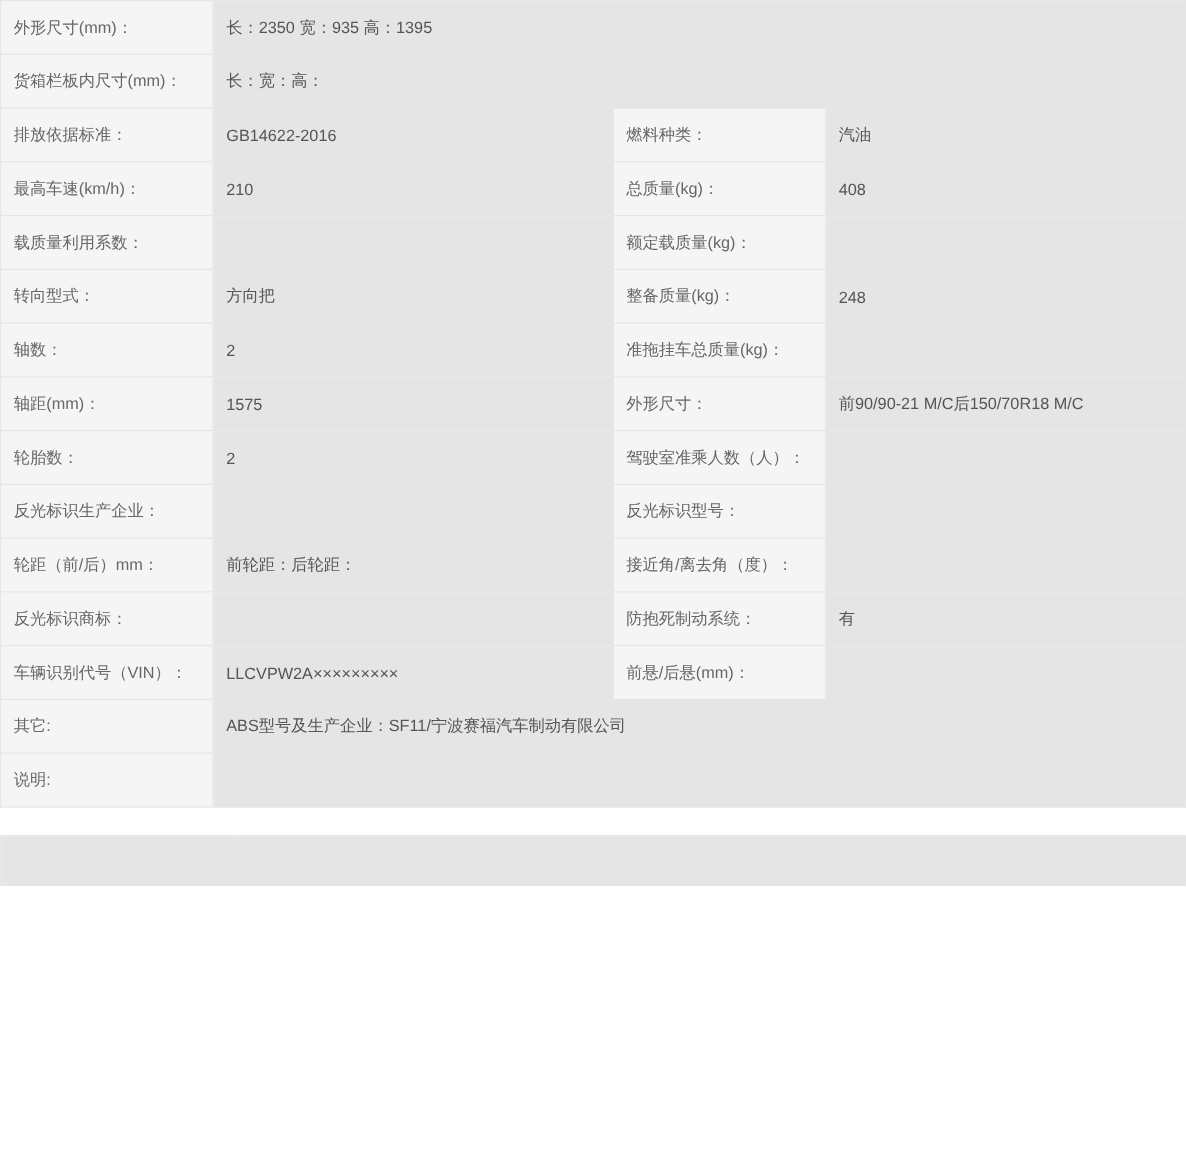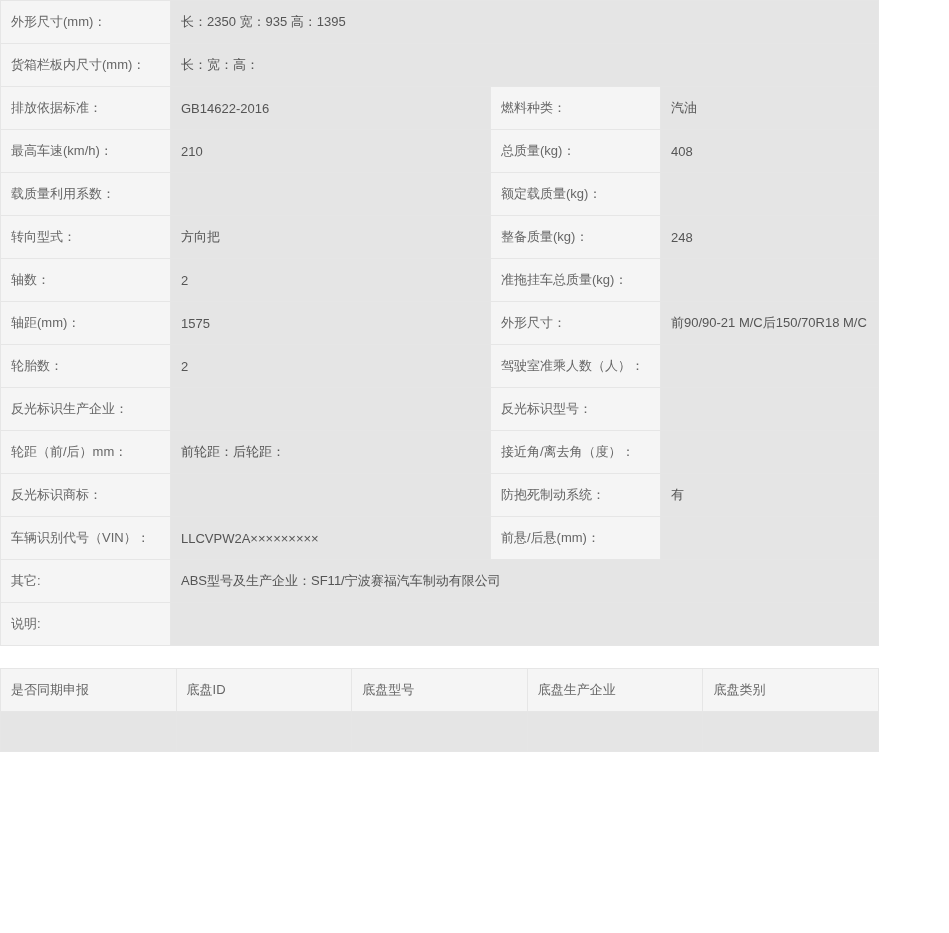--- a/index.html
+++ b/index.html
@@ -1,17 +1,17 @@
 <!DOCTYPE html>
 <html><head>
 <meta charset="utf-8">
 <style>
 *{box-sizing:border-box;margin:0;padding:0}
 body{font-family:"Microsoft YaHei","PingFang SC",Arial,sans-serif;font-size:13px;color:#555;background:#fff;padding:0}
-.tbl{width:879px;border-collapse:collapse;table-layout:fixed}
+.tbl{width:949px;border-collapse:collapse;table-layout:fixed}
 .tbl td{border:1px solid #e6e6e6;padding:12px 10px;vertical-align:middle;word-wrap:break-word}
 .lbl{background:#f5f5f5;color:#666;width:170px}
 .val{background:#e5e5e5;color:#555}
 .hdr td{background:#f5f5f5;color:#666;font-weight:normal}
 .sec{margin-top:22px}
 </style>
 </head>
 <body>
 
 <table class="tbl">
@@ -109,27 +109,20 @@
 
 <table class="tbl sec">
 <colgroup>
       <col style="width:20%">
       <col style="width:20%">
       <col style="width:20%">
       <col style="width:20%">
       <col style="width:20%">
     </colgroup>
 <tbody>
-      <tr class="hdr">
-  <td>是否同期申报</td>
-  <td>底盘ID</td>
-  <td>底盘型号</td>
-  <td>底盘生产企业</td>
-  <td>底盘类别</td>
-</tr>
 <tr>
   <td class="val">&nbsp;</td>
   <td class="val">&nbsp;</td>
   <td class="val">&nbsp;</td>
   <td class="val">&nbsp;</td>
   <td class="val">&nbsp;</td>
 </tr>
 </tbody>
   </table>
 

